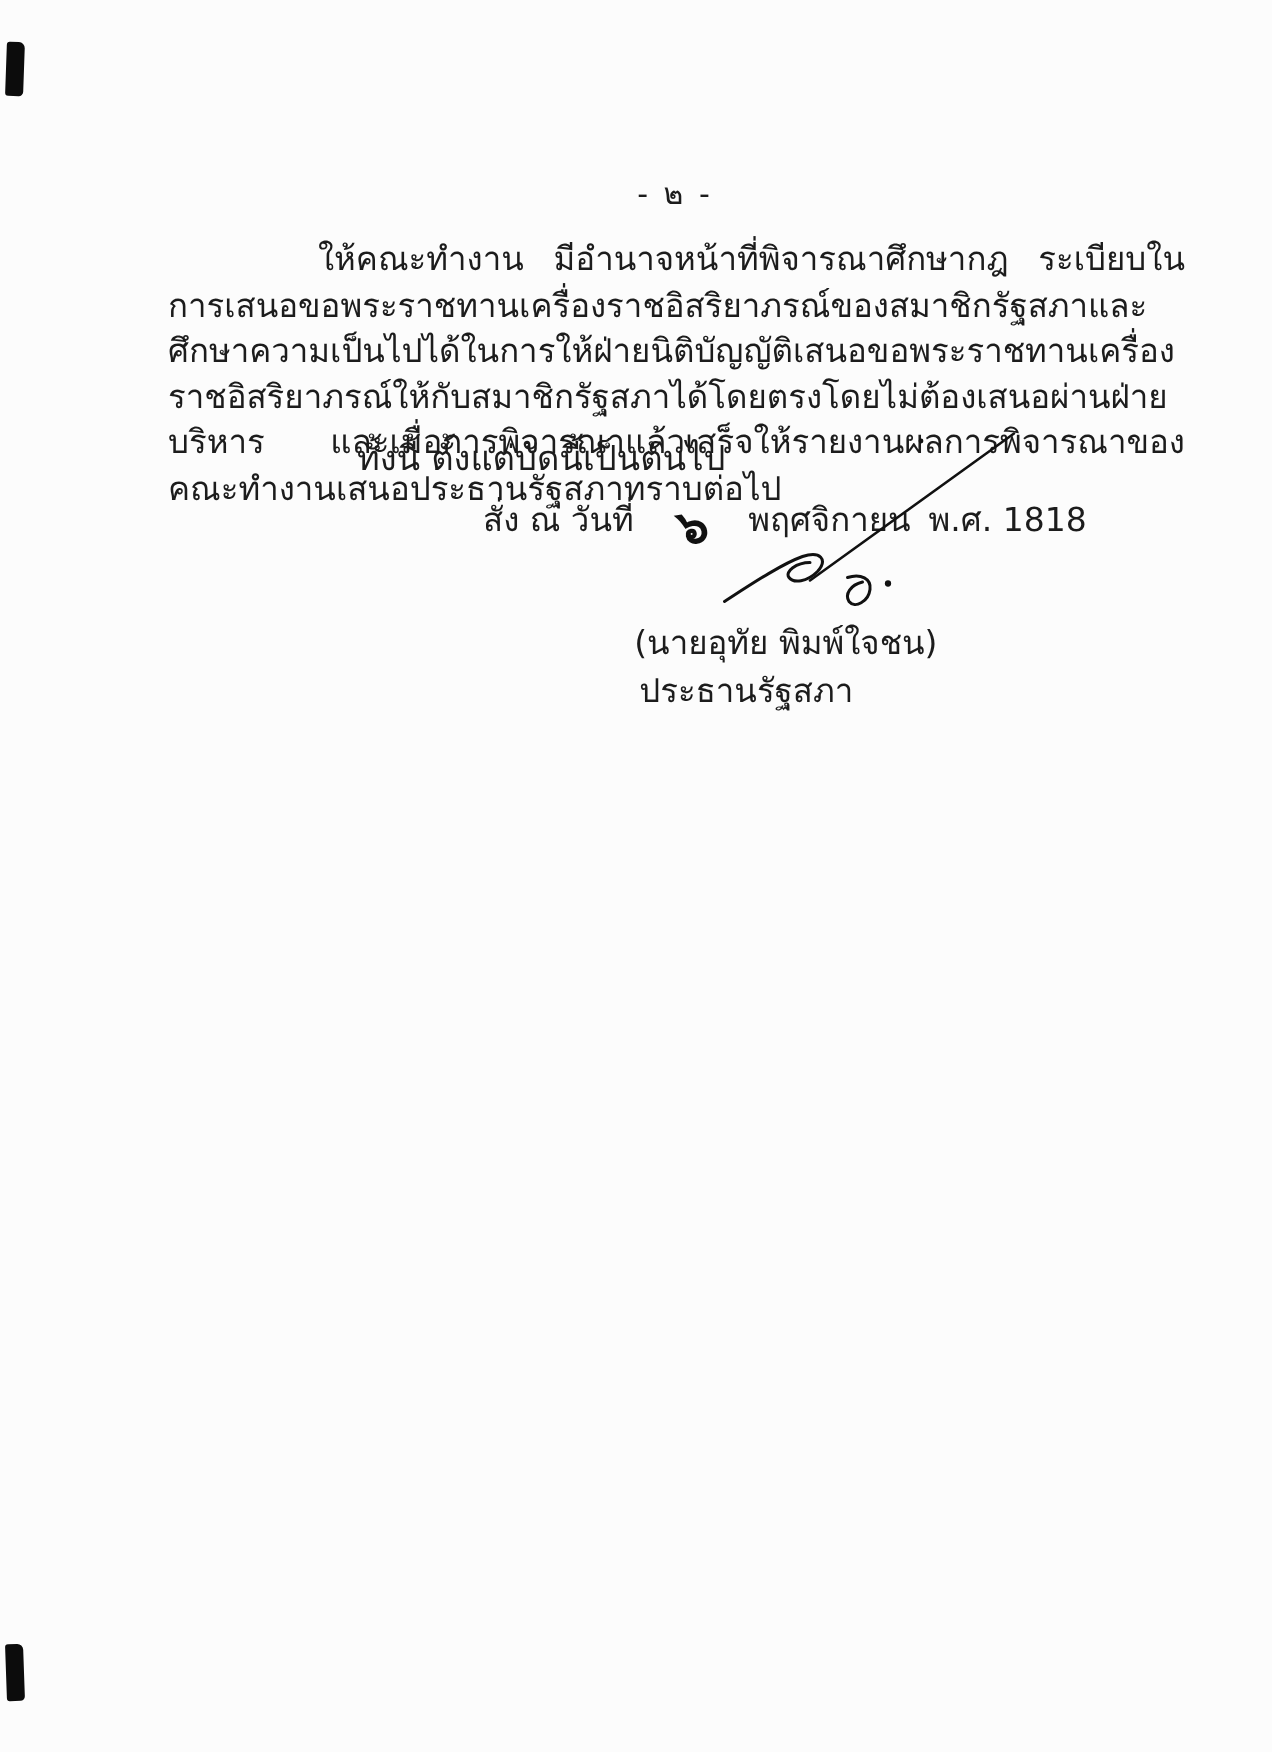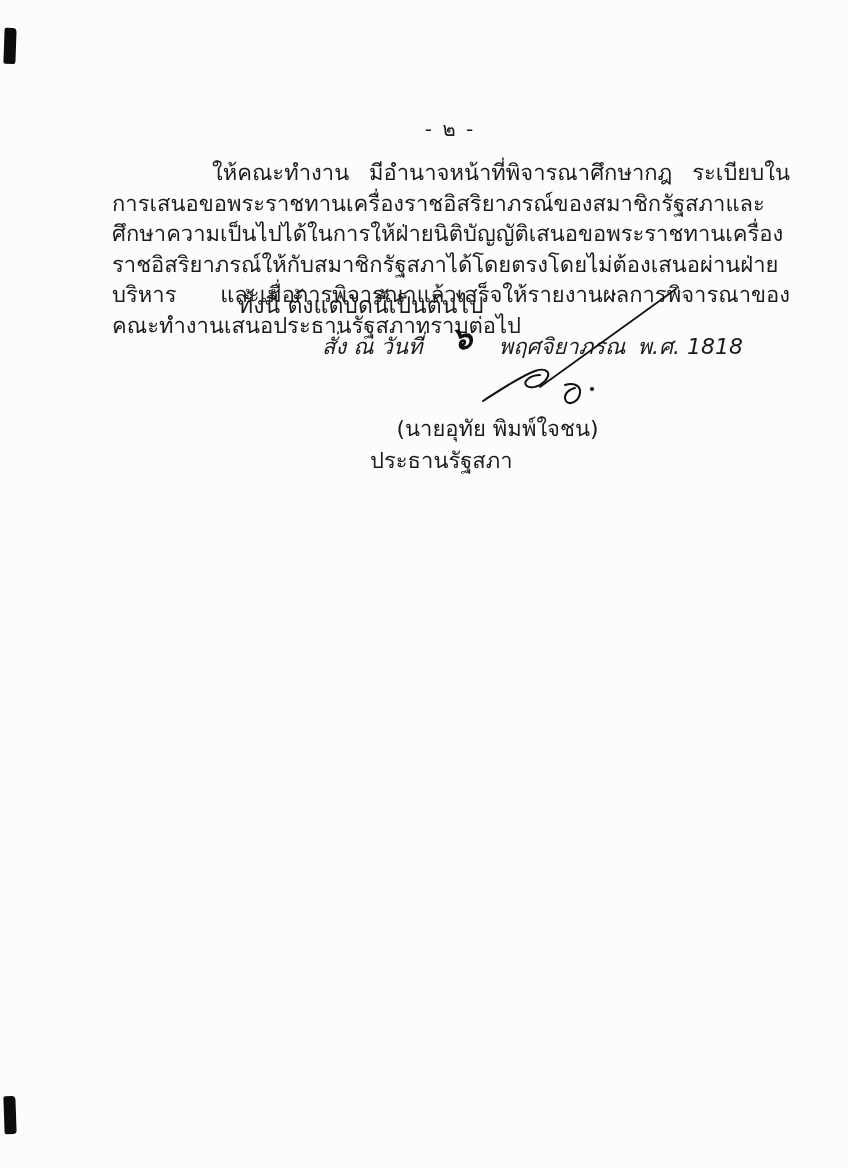--- a/index.html
+++ b/index.html
@@ -43,24 +43,23 @@
     left: 225px;
     top: 287px;
     font-size: 23px;
     margin-left: 13px;
   }
 
   .order-line {
     left: 322px;
     top: 329px;
     display: flex;
-    align-items: flex-start;
+    align-items: flex-end;
     font-size: 22px;
     white-space: nowrap;
-    font-style: italic;
   }
   .order-line .gap-a { display: inline-block; width: 30px; }
   .order-line .gap-b { display: inline-block; width: 26px; }
   .order-line .gap-c { display: inline-block; width: 12px; }
   .handwritten-day {
     display: inline-block;
     font-size: 32px;
     line-height: 22px;
     transform: rotate(-10deg) translateY(-2px);
     font-weight: bold;
@@ -72,27 +71,28 @@
     top: 275px;
     width: 240px;
     height: 145px;
     pointer-events: none;
   }
 
   .signatory-name {
     left: 370px;
     top: 411px;
     width: 255px;
-    text-align: center;
+    text-align: right;
     font-size: 22px;
   }
   .signatory-title {
     left: 370px;
     top: 443px;
     width: 255px;
+    text-align: center;
     font-size: 22px;
   }
 
   .scan-mark {
     width: 12px;
     background: #0c0c0c;
     border-radius: 2px 4px 3px 2px;
   }
   .scan-mark.top    { left: 4px; top: 28px;  height: 36px; transform: rotate(2deg); }
   .scan-mark.bottom { left: 4px; top: 1096px; height: 38px; transform: rotate(-2deg); }
@@ -108,21 +108,21 @@
 
   <div class="abs body-paragraph">ให้คณะทำงาน มีอำนาจหน้าที่พิจารณาศึกษากฎ ระเบียบในการเสนอขอพระราชทานเครื่องราชอิสริยาภรณ์ของสมาชิกรัฐสภาและศึกษาความเป็นไปได้ในการให้ฝ่ายนิติบัญญัติเสนอขอพระราชทานเครื่องราชอิสริยาภรณ์ให้กับสมาชิกรัฐสภาได้โดยตรงโดยไม่ต้องเสนอผ่านฝ่ายบริหาร และเมื่อการพิจารณาแล้วเสร็จให้รายงานผลการพิจารณาของคณะทำงานเสนอประธานรัฐสภาทราบต่อไป</div>
 
   <div class="abs effective-clause">ทั้งนี้ ตั้งแต่บัดนี้เป็นต้นไป</div>
 
   <div class="abs order-line">
     <span>สั่ง ณ วันที่</span>
     <span class="gap-a"></span>
     <span class="handwritten-day">๖</span>
     <span class="gap-b"></span>
-    <span>พฤศจิยาภรณ</span>
+    <span>พฤศจิกายน</span>
     <span class="gap-c"></span>
     <span>พ.ศ. 1818</span>
   </div>
 
   <svg class="abs signature-svg" viewBox="460 275 240 145" xmlns="http://www.w3.org/2000/svg">
 
     <path d="M540,387 L676,289" stroke="#111" stroke-width="1.7" fill="none" stroke-linecap="round"></path>
 
     <path d="M483,401 C500,390 521,376 535,371 C547,367 552,373 545,381 C538,388 529,389 526,385 C523,381 531,375 540,375" stroke="#111" stroke-width="2" fill="none" stroke-linecap="round"></path>
 

